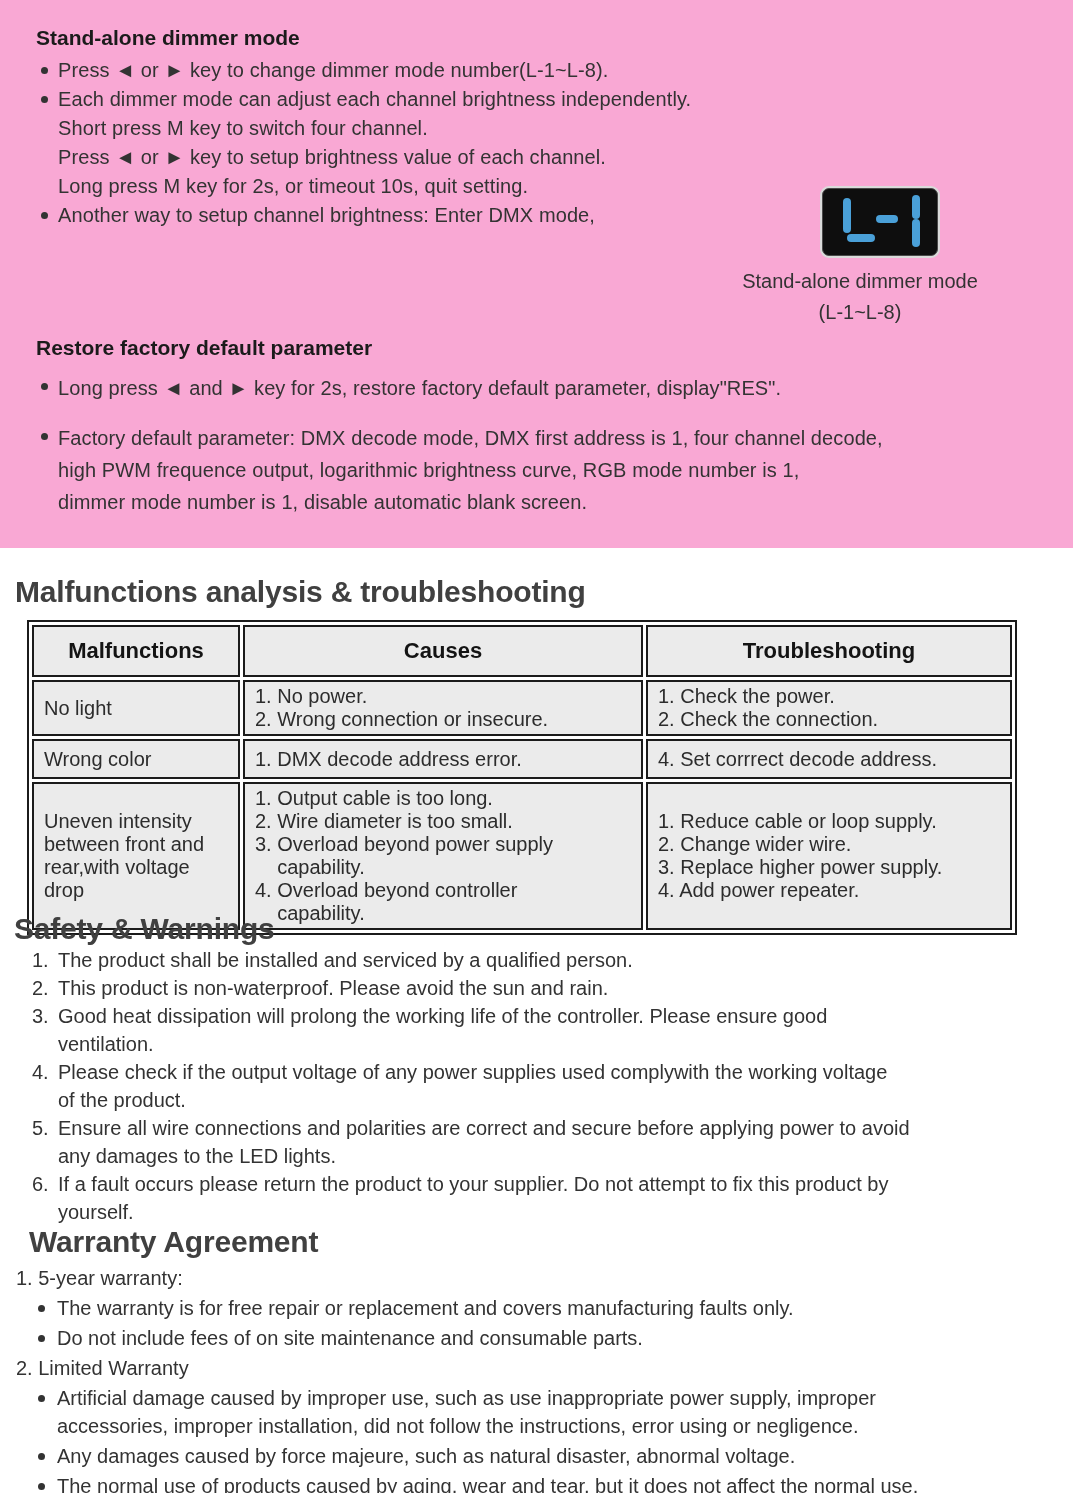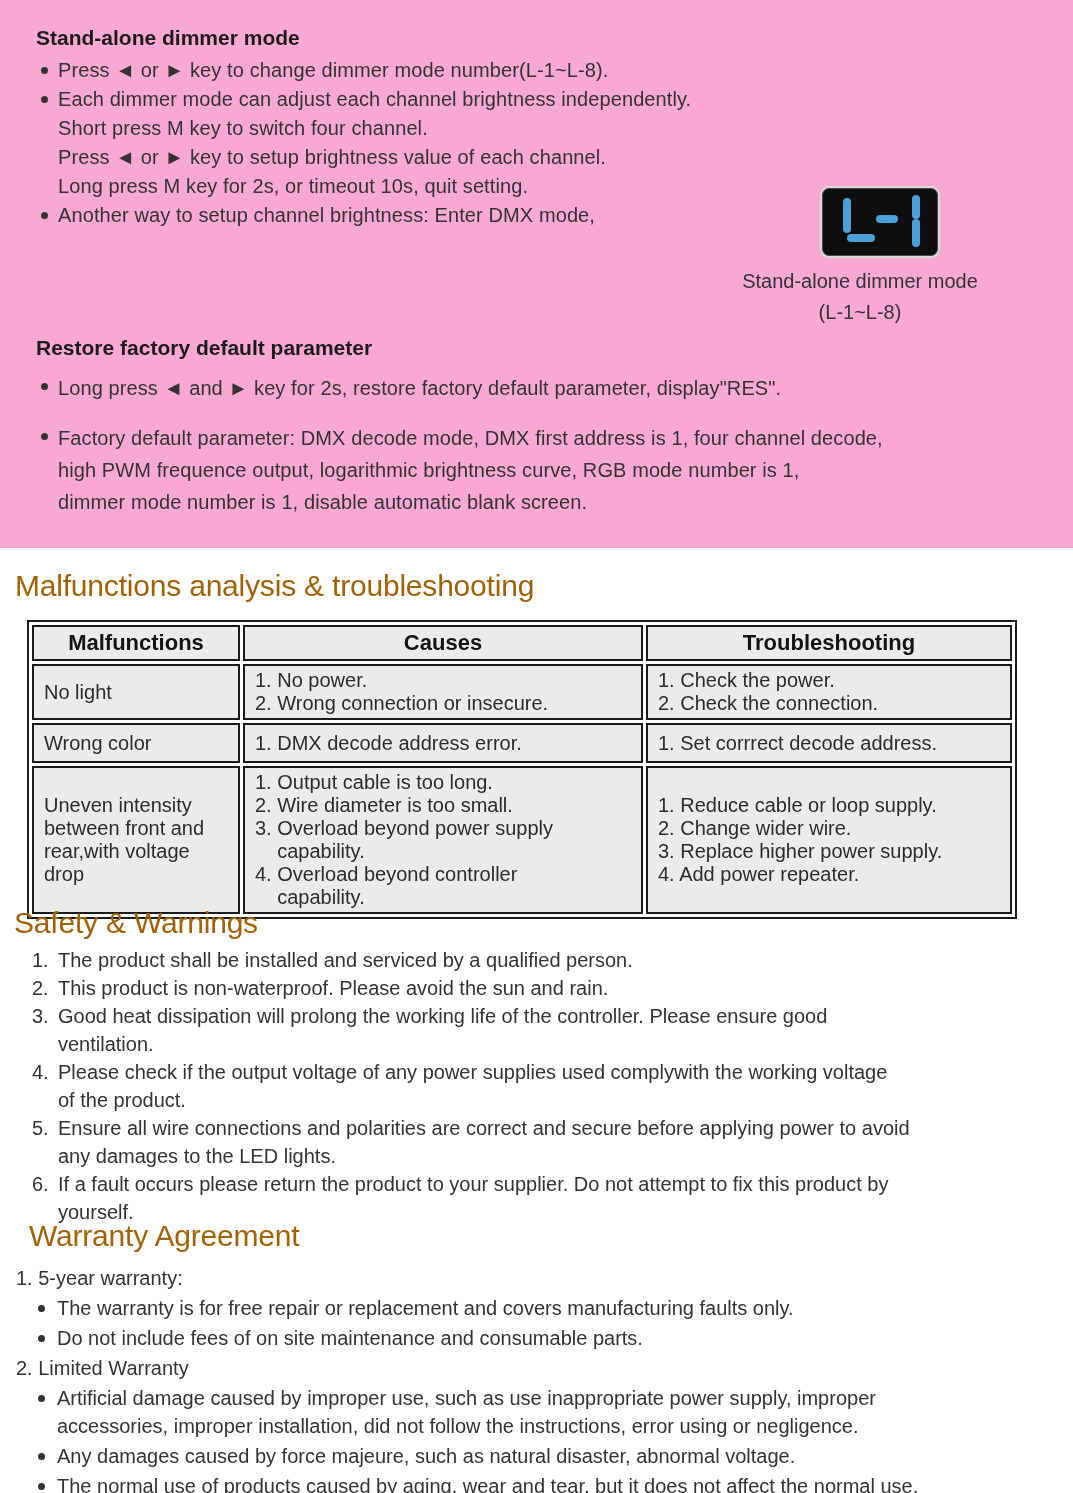--- a/index.html
+++ b/index.html
@@ -30,34 +30,34 @@
   .display-box svg { display:block; width:100%; height:100%; }
   .display-caption { left:728px; top:266px; width:264px; text-align:center;
                      font-size:20px; line-height:31px; color:#333333; }
 
   
   .restore-heading { left:36px; top:336px; }
   .restore-lines { left:58px; top:372px; width:960px; line-height:32px; }
   .gap-above { margin-top:18px; }
 
   
-  .bighead { font-size:30px; font-weight:normal; color:#a16207; letter-spacing:-0.2px; }
+  .bighead { font-size:30px; font-weight:bold; color:#404040; letter-spacing:-0.2px;margin-top:6px; }
   .mal-heading { left:15px; top:569px; }
   .safety-heading { left:14px; top:906px; }
   .warranty-heading { left:29px; top:1219px; }
 
   
   .tbl-wrap { left:27px; top:620px; }
   table.tbl { border-collapse:separate; border-spacing:3px; table-layout:fixed;
               width:986px; background:#ffffff; border:2px solid #1b1b1b; }
   table.tbl th, table.tbl td {
     border:2px solid #1b1b1b; background:#ebebeb; box-sizing:border-box;
     font-size:20px; color:#2c2c2c; vertical-align:middle;
   }
-  table.tbl th { font-size:22px; font-weight:bold; color:#141414; height:36px;
+  table.tbl th { font-size:22px; font-weight:bold; color:#141414; height:52px;
                  padding:2px 16px; }
   table.tbl td { padding:3px 8px 3px 10px; line-height:23px;
                  white-space:pre-wrap; text-align:left; }
   td.center { text-align:center; padding-left:4px; }
   td.row1 { height:52px; }
   td.row2 { height:40px; }
   td.row3 { height:148px; }
   td.mal3 { padding-left:12px; line-height:24px; }
   td.fix3 { line-height:26px; }
   col.c1 { width:208px; } col.c2 { width:400px; } col.c3 { width:366px; }
@@ -135,21 +135,21 @@
     <tr>
       <td class="center row1">No light</td>
       <td class="row1">1. No power.
 2. Wrong connection or insecure.</td>
       <td class="row1">1. Check the power.
 2. Check the connection.</td>
     </tr>
     <tr>
       <td class="center row2">Wrong color</td>
       <td class="row2">1. DMX decode address error.</td>
-      <td class="row2">1. Set corrrect decode address.</td>
+      <td class="row2">4. Set corrrect decode address.</td>
     </tr>
     <tr>
       <td class="row3 mal3">Uneven intensity
 between front and
 rear,with voltage
 drop</td>
       <td class="row3">1. Output cable is too long.
 2. Wire diameter is too small.
 3. Overload beyond power supply
     capability.

